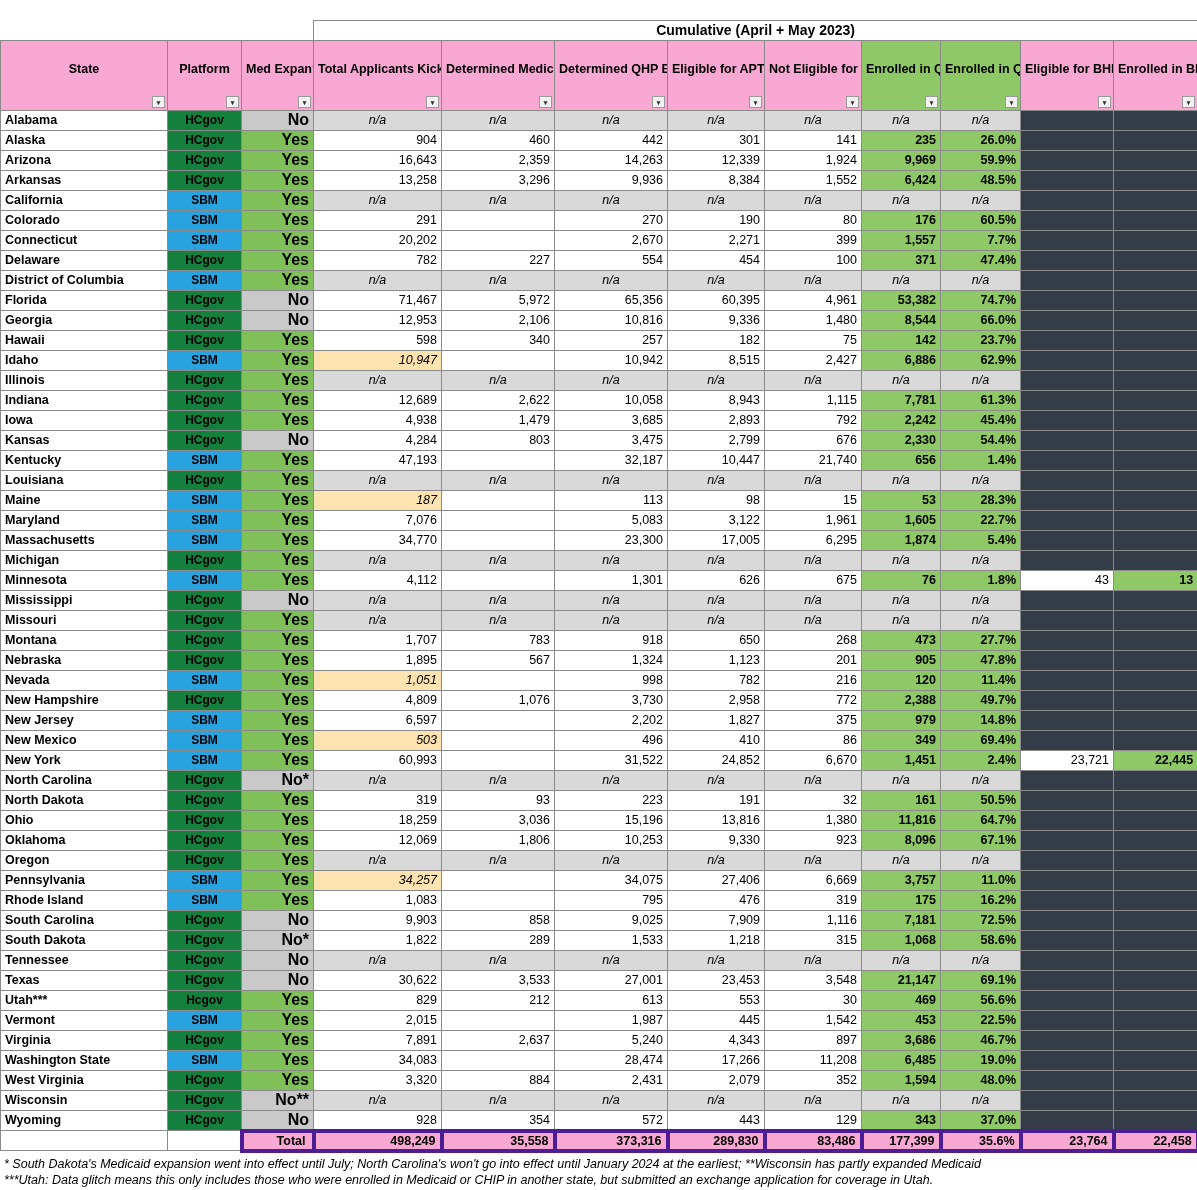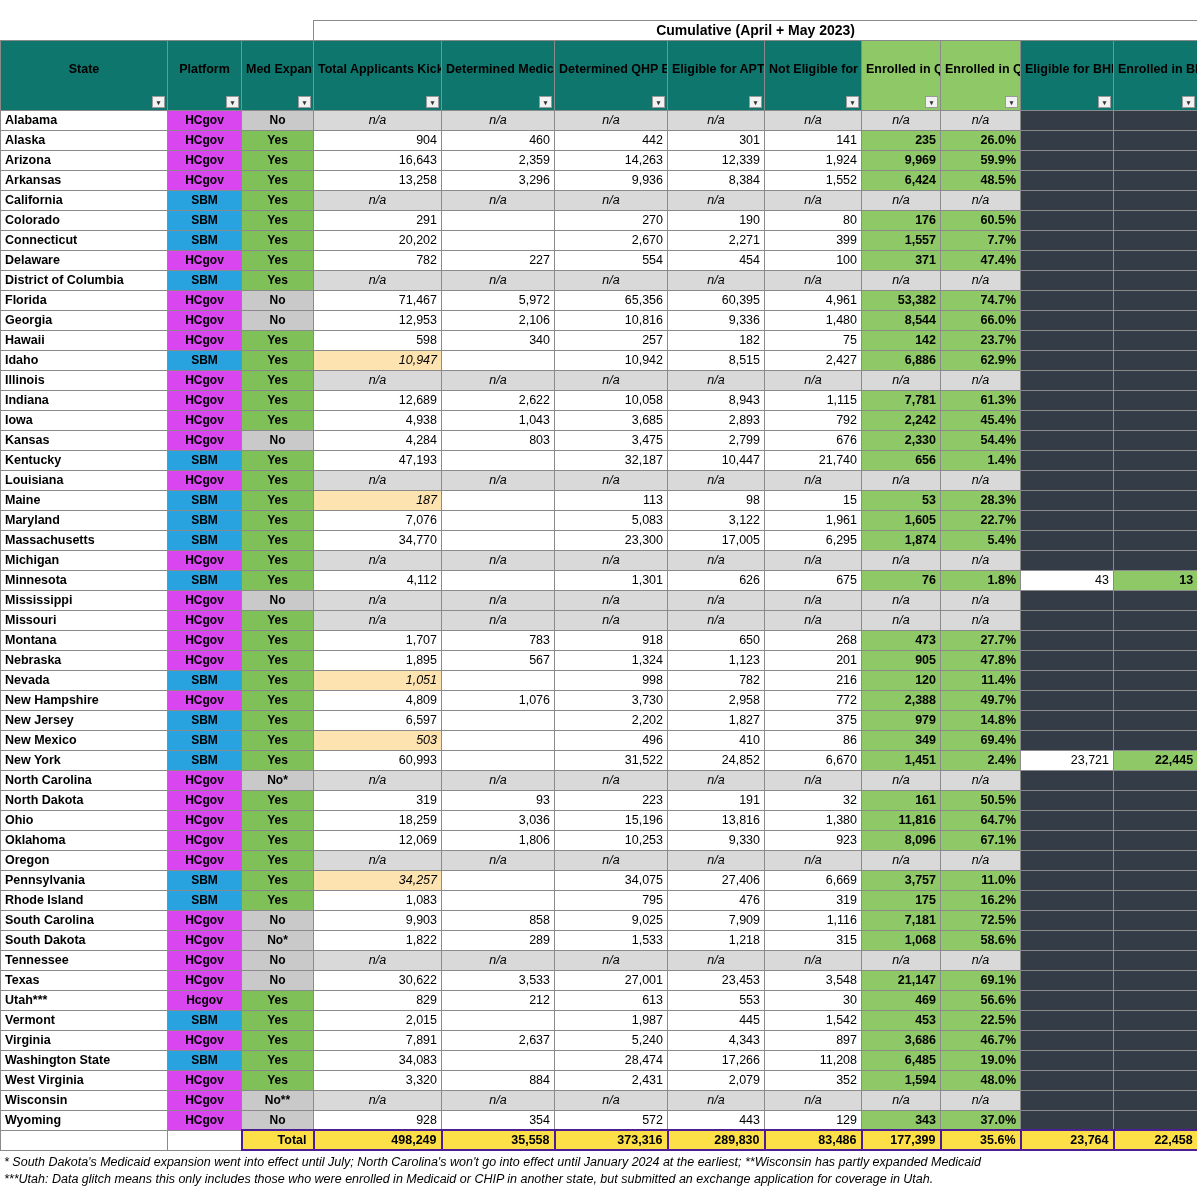--- a/index.html
+++ b/index.html
@@ -49,21 +49,21 @@
     background: #ffffff;
     text-align: center;
     font-weight: bold;
     font-size: 14px;
     height: 22px;
     border: 1px solid #8a8a8a;
   }
   .nb { border: none !important; background: #ffffff; }
 
   thead th.hdr {
-    background: #0f766e;
+    background: #f9a8d4;
     text-align: center;
     vertical-align: middle;
     font-weight: bold;
     font-size: 12.5px;
     height: 70px;
     line-height: 1.15;
     position: relative;
     padding-bottom: 12px;
   }
   thead th.hdr.green {
@@ -85,26 +85,26 @@
 
   td.state {
     font-weight: bold;
     padding-right: 6px;
   }
   td.plat {
     text-align: center;
     font-weight: bold;
     font-size: 12px;
   }
-  td.plat.hc { background: #d946ef; }
+  td.plat.hc { background: #15803d; }
   td.plat.sbm { background: #29a3e0; }
   td.med {
-    text-align: center;
+    text-align: right;
     font-weight: bold;
-    font-size: 12px;
+    font-size: 16px;
   }
   td.med.yes { background: #7fc158; }
   td.med.no  { background: #c9c9c9; }
   td.num { text-align: right; }
   td.na {
     text-align: center;
     font-style: italic;
     background: #d9d9d9;
     color: #000;
   }
@@ -115,24 +115,24 @@
   }
   td.enr {
     background: #8fc866;
     text-align: right;
     font-weight: bold;
   }
   td.enr.na { background: #d9d9d9; font-weight: normal; font-style: italic; text-align:center; }
   td.dark { background: #343c48; }
 
   tr.total td {
-    background: #fde047;
+    background: #f9a8d4;
     font-weight: bold;
     text-align: right;
-    border: 2px solid #4c1d95;
+    border: 4px solid #4c1d95;
   }
   tr.total td.lbl { text-align: right; padding-right: 6px; }
   tr.total td.nbl { background: #ffffff; border: 1px solid #8a8a8a; }
 
   .footnotes {
     font-size: 12.5px;
     font-weight: normal;
     font-style: italic;
     padding: 3px 4px 0 4px;
     line-height: 1.35;
@@ -431,21 +431,21 @@
           <td class="enr">7,781</td>
           <td class="enr">61.3%</td>
           <td class="dark"></td>
           <td class="dark"></td>
         </tr>
         <tr>
           <td class="state">Iowa</td>
           <td class="plat hc">HCgov</td>
           <td class="med yes">Yes</td>
           <td class="num">4,938</td>
-          <td class="num">1,043</td>
+          <td class="num">1,479</td>
           <td class="num">3,685</td>
           <td class="num">2,893</td>
           <td class="num">792</td>
           <td class="enr">2,242</td>
           <td class="enr">45.4%</td>
           <td class="dark"></td>
           <td class="dark"></td>
         </tr>
         <tr>
           <td class="state">Kansas</td>

